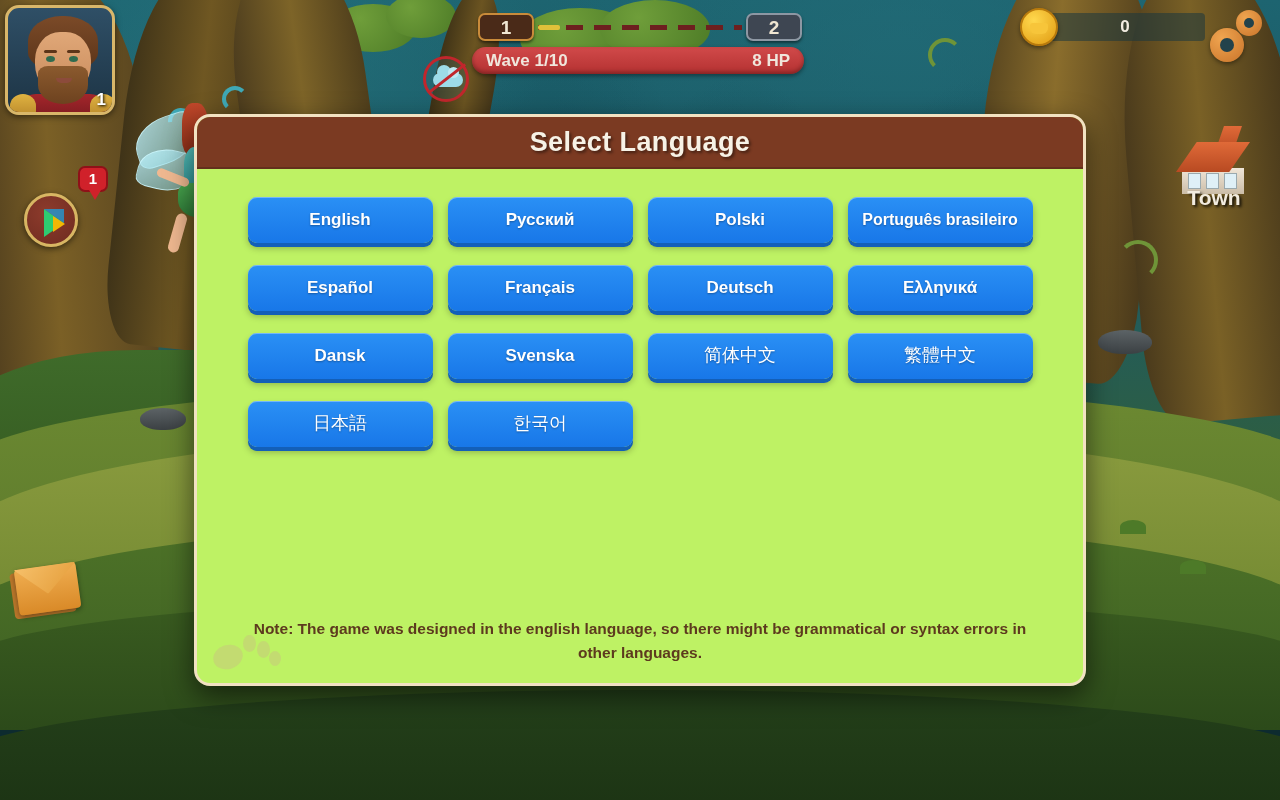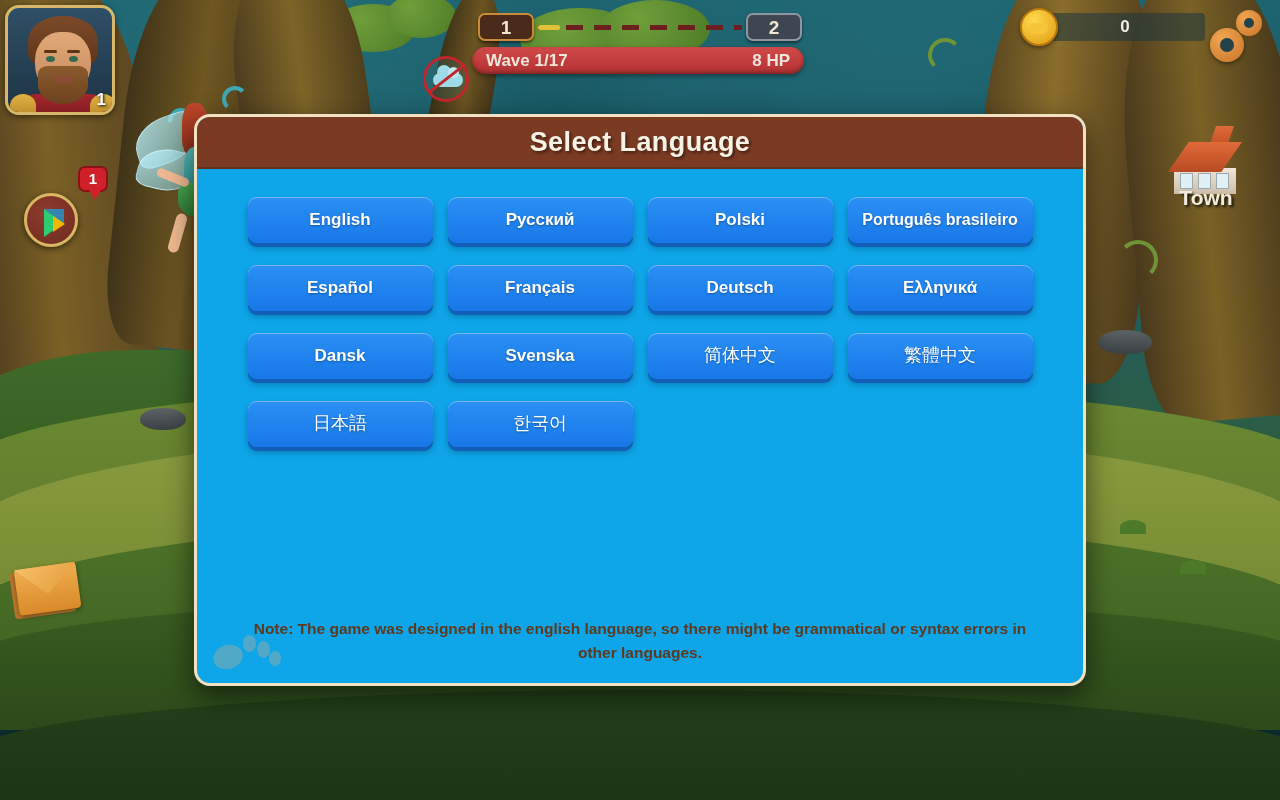--- a/index.html
+++ b/index.html
@@ -163,21 +163,21 @@
   .gear{ position:absolute; border-radius:50%;
      background:radial-gradient(circle at 35% 30%,#f0a550,#c9742a); }
   .gear.big{ left:2px; top:20px; width:34px;height:34px;
      box-shadow:0 0 0 5px rgba(0,0,0,0), 0 2px 4px rgba(0,0,0,.4);}
   .gear.big:before{ content:""; position:absolute; left:10px; top:10px; width:14px;height:14px;
      border-radius:50%; background:#23424b;}
   .gear.small{ left:28px; top:2px; width:26px;height:26px;}
   .gear.small:before{ content:""; position:absolute; left:8px; top:8px; width:10px;height:10px;
      border-radius:50%; background:#23424b;}
 
-  .town{ position:absolute; right:24px; top:118px; width:100px; height:92px; }
+  .town{ position:absolute; right:16px; top:118px; width:100px; height:92px; }
   .house-roof{ position:absolute; left:12px; top:24px; width:74px;height:30px;
      background:linear-gradient(180deg,#e06a38,#b84a22);
      clip-path:polygon(12% 100%, 0 100%, 28% 0, 100% 0, 72% 100%); }
   .house-roof2{ position:absolute; left:48px; top:8px; width:30px;height:26px;
      background:linear-gradient(180deg,#e06a38,#b84a22);
      clip-path:polygon(10% 100%, 40% 0, 100% 0, 70% 100%); }
   .house-body{ position:absolute; left:18px; top:50px; width:62px;height:26px;
      background:linear-gradient(180deg,#f0e6d8,#cbbda8); }
   .house-win{ position:absolute; top:55px; width:13px;height:16px;
      background:#dff0f7; border:1px solid #9aa9ae;}
@@ -209,21 +209,21 @@
   .fairy-skirt{ position:absolute; left:38px; top:88px; width:38px;height:34px;
      background:linear-gradient(180deg,#4aa84f,#2e7a38); border-radius:30% 30% 50% 50%; }
   .fairy-arm{ position:absolute; left:16px; top:78px; width:34px;height:9px;
      background:#efb890; border-radius:6px; transform:rotate(22deg); }
   .fairy-leg{ position:absolute; left:32px; top:118px; width:11px;height:40px;
      background:#efb890; border-radius:6px; transform:rotate(16deg); }
 
   
   .modal{
     position:absolute; left:194px; top:114px; width:892px; height:572px;
-    background:#0ea5e9;
+    background:#bef264;
     border:3px solid #f2e2c2;
     border-radius:16px;
     box-shadow:0 10px 28px rgba(0,0,0,.55);
     overflow:hidden;
   }
   .modal-header{
     height:52px; background:#7b3a22;
     display:flex; align-items:center; justify-content:center;
     border-bottom:2px solid #63301c;
   }
@@ -340,21 +340,21 @@
   </div>
 
   <div class="wave-track">
     <div class="dash-line"></div>
     <div class="dash-fill"></div>
     <div class="node cur">1</div>
     <div class="node next">2</div>
   </div>
 
   <div class="hp-bar">
-    <span>Wave 1/17</span>
+    <span>Wave 1/10</span>
     <span>8 HP</span>
   </div>
 
   <div class="coin-bar">
     <span>0</span>
   </div>
   <div class="coin"></div>
 
   <div class="gears">
     <div class="gear big"></div>

